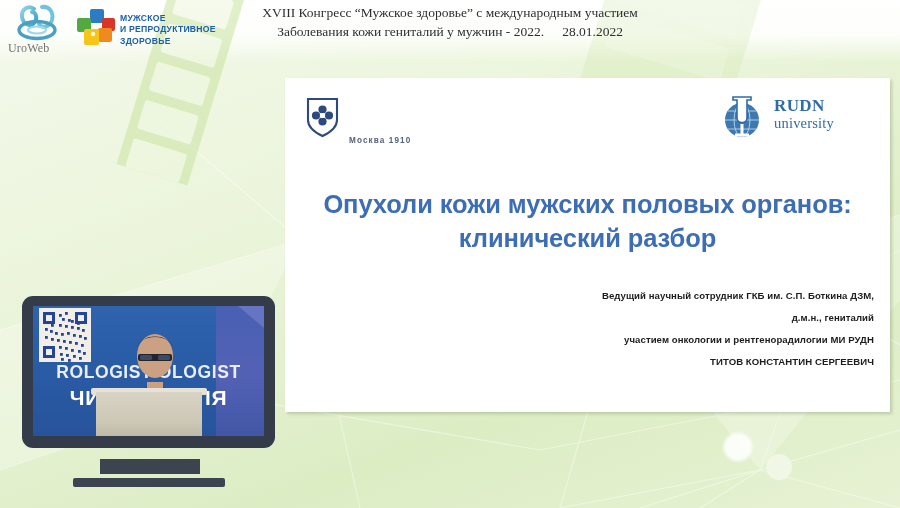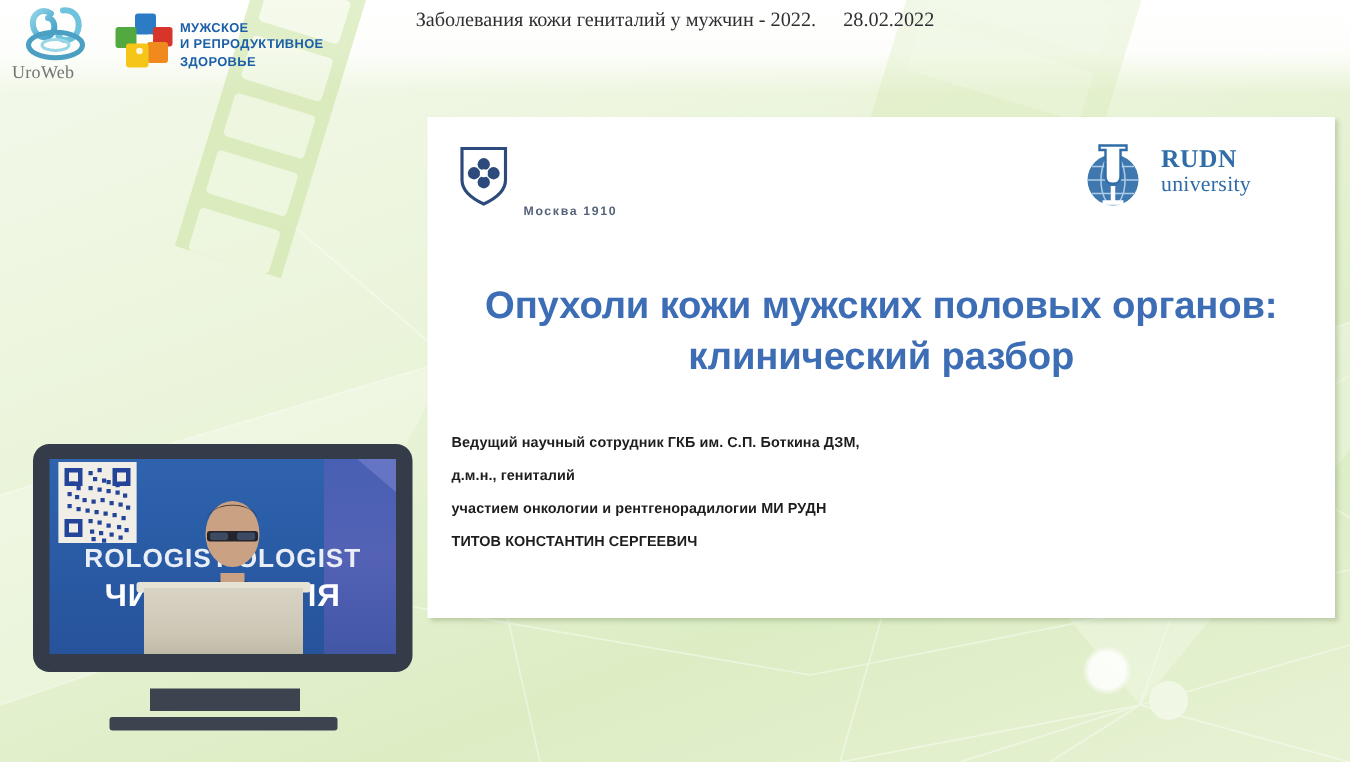--- a/index.html
+++ b/index.html
@@ -64,21 +64,21 @@
   #rudnLogo .rtext{position:absolute;left:58px;top:4px;
      font-family:"Liberation Serif", serif;color:#2f6ca8;}
   #rudnLogo .r1{font-size:17px;font-weight:bold;letter-spacing:.4px;line-height:1.12;}
   #rudnLogo .r2{font-size:14.5px;line-height:1.12;letter-spacing:.2px;}
 
   
   #slideTitle{position:absolute;left:16px;top:110px;width:573px;text-align:center;
     font-size:25.5px;font-weight:bold;color:#3c6db5;line-height:1.33;letter-spacing:-.1px;}
 
   
-  #authorBlock{position:absolute;left:16px;top:207px;width:573px;text-align:left;
+  #authorBlock{position:absolute;left:16px;top:207px;width:573px;text-align:right;
     color:#1d1d1f;font-size:9.6px;font-weight:bold;line-height:2.28;letter-spacing:.06px;}
 
   
   #monitor{position:absolute;left:22px;top:296px;width:253px;height:192px;}
   #monBezel{position:absolute;left:0;top:0;width:253px;height:152px;
      background:#343c4a;border-radius:11px;}
   #monScreen{position:absolute;left:11px;top:10px;width:231px;height:130px;overflow:hidden;
      background:linear-gradient(180deg,#2f63ad 0%,#2a5ca6 45%,#27539b 100%);}
   #monNeck{position:absolute;left:78px;top:163px;width:100px;height:15px;background:#3c4450;}
   #monBase{position:absolute;left:51px;top:182px;width:152px;height:9px;background:#3c4450;border-radius:2px;}
@@ -136,22 +136,23 @@
   <div class="hole" style="left:9px;top:210px;width:56px;height:30px;"></div>
 </div>
 <div class="filmstrip film2">
   <div class="filmband" style="opacity:.45;"></div>
 
   <div class="hole" style="left:14px;top:56px;width:120px;height:34px;opacity:.6;"></div>
   <div class="hole" style="left:14px;top:102px;width:120px;height:34px;opacity:.6;"></div>
 </div>
 
 <div id="headerText">
+  <div class="l1">XVIII Конгресс “Мужское здоровье” с международным участием</div>
   <div class="l2">
-    <span>Заболевания кожи гениталий у мужчин - 2022.</span><span class="date">28.02.2022</span>
+    <span>Заболевания кожи гениталий у мужчин - 2022.</span><span class="date">28.01.2022</span>
   </div>
 </div>
 
 <div id="urowebLogo">
   <svg width="62" height="42" viewBox="0 0 62 42">
     <defs>
       <linearGradient id="uw1" x1="0" y1="0" x2="1" y2="1">
         <stop offset="0%" stop-color="#8fd4e8"></stop>
           <stop offset="100%" stop-color="#3f9ec4"></stop>
       </linearGradient>

